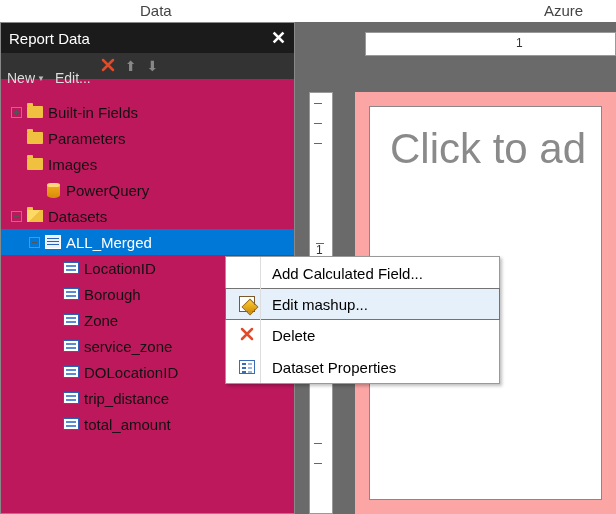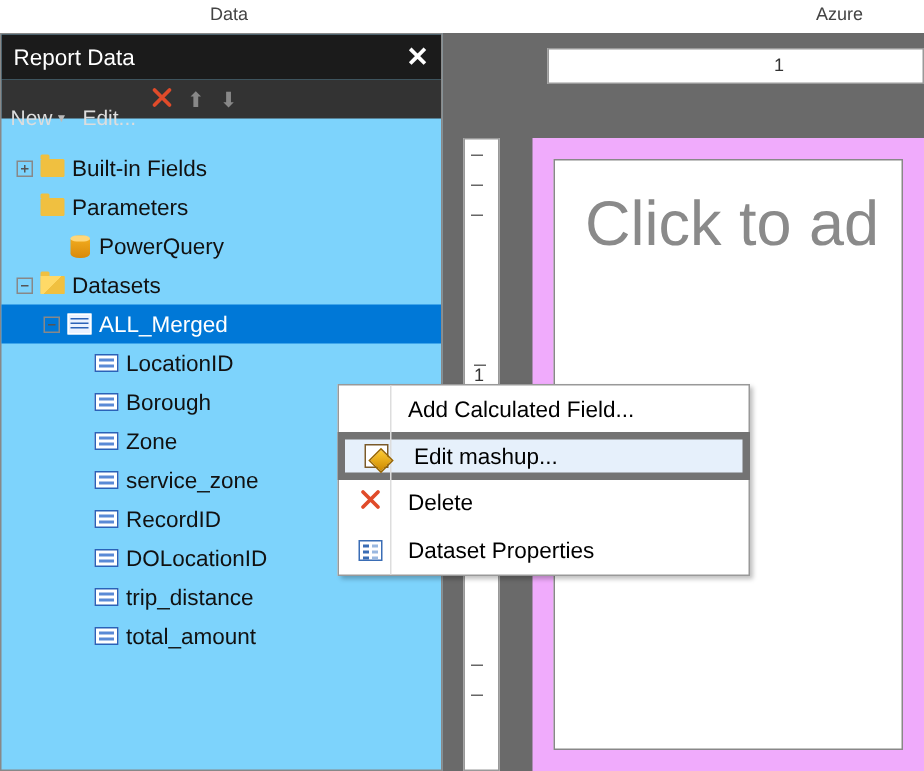--- a/index.html
+++ b/index.html
@@ -1,25 +1,25 @@
 <!DOCTYPE html>
 <html><head>
 <meta charset="utf-8">
 <style>
   * { box-sizing: border-box; margin: 0; padding: 0; font-family: "Segoe UI", sans-serif; }
   body { width: 616px; height: 514px; overflow: hidden; background: #fff; position: relative; }
 
   
-  .top-menu { position: absolute; top: 0; left: 0; right: 0; height: 22px; background: #fff; font-size: 12px; color: #444; }
+  .top-menu { position: absolute; top: 0; left: 0; right: 0; height: 22px; background: #fff; font-size: 15px; color: #444; }
   .top-menu span { position: absolute; top: 2px; }
   .top-menu .m1 { left: 140px; }
   .top-menu .m2 { left: 544px; }
 
   
-  .panel { position: absolute; left: 0; top: 22px; width: 295px; height: 492px; background: #7dd3fc; border: 1px solid #888; }
+  .panel { position: absolute; left: 0; top: 22px; width: 295px; height: 492px; background: #be185d; border: 1px solid #888; }
   .panel-title { height: 30px; background: #1b1b1b; color: #fff; display: flex; align-items: center; justify-content: space-between; padding: 0 8px; font-size: 15px; }
   .panel-title .close { font-size: 18px; font-weight: bold; cursor: pointer; }
   .panel-toolbar { height: 26px; background: #333; display: flex; align-items: center; gap: 10px; padding: 0 6px; font-size: 14px; color: #ddd; }
   .panel-toolbar .tb-item { display: flex; align-items: center; gap: 2px; margin-top: 24px; }
   .panel-toolbar .drop { font-size: 8px; color: #bbb; }
   .panel-toolbar .x-icon svg { width: 14px; height: 14px; }
   .panel-toolbar .arrow { color: #888; font-size: 14px; }
 
   
   .tree { padding: 20px 0; font-size: 15px; color: #111; }
@@ -48,28 +48,28 @@
   .field-icon::before { content:""; position:absolute; left:2px; right:2px; top:2px; height:2px; background:#5a8ad6; box-shadow: 0 4px 0 #5a8ad6; }
 
   
   .design-area { position: absolute; left: 295px; top: 22px; right: 0; bottom: 0; background: #6a6a6a; }
   .h-ruler { position: absolute; top: 10px; left: 70px; right: 0; height: 24px; background: #fff; border: 1px solid #999; font-size: 12px; color: #333; }
   .h-ruler .tick-label { position: absolute; top: 3px; left: 150px; }
   .v-ruler { position: absolute; top: 70px; left: 14px; width: 24px; bottom: 0; background: #fff; border:1px solid #999; }
   .v-ruler span { position:absolute; left:4px; width:8px; height:1px; background:#666; }
   .v-ruler .lbl { position:absolute; left:6px; font-size:12px; color:#333; transform: none; }
   .canvas-wrap { position:absolute; left:50px; top:60px; right:0; bottom:0; background:#6a6a6a; }
-  .canvas-border { position:absolute; left:10px; top:10px; right:0; bottom:0; background:#f0abfc; padding:14px; }
+  .canvas-border { position:absolute; left:10px; top:10px; right:0; bottom:0; background:#fca5a5; padding:14px; }
   .canvas { background:#fff; width:100%; height:100%; border:1px solid #888; padding: 18px 20px; }
   .placeholder-text { font-size: 42px; color:#8a8a8a; font-weight:300; white-space:nowrap; }
 
   
   .context-menu { position: absolute; left: 225px; top: 256px; width: 275px; background: #fff; border: 1px solid #999; box-shadow: 2px 2px 3px rgba(0,0,0,0.25); font-size: 15px; }
   .context-menu .cm-row { display:flex; align-items:center; height: 32px; padding: 0 24px 0 6px; gap: 10px; }
-  .context-menu .cm-row.highlight { border:5px solid #737373; background:#e6f0fb; margin:-1px;align-items:center; }
+  .context-menu .cm-row.highlight { border:1px solid #737373; background:#e6f0fb; margin:-1px;align-items:center; }
   .cm-gutter { width: 30px; display:flex; align-items:center; justify-content:center; }
   .cm-sep { position:absolute; left:34px; top:0; bottom:0; width:1px; background:#ddd; }
   .context-menu .cm-label { flex:1; }
   
   .edit-mashup-icon { width:16px; height:16px; border:1px solid #7a5a2a; background:#fff; position:relative; }
   .edit-mashup-icon::after { content:""; position:absolute; right:-2px; bottom:-2px; width:10px; height:10px; background:linear-gradient(135deg,#ffcc33,#cc8800); transform:rotate(45deg); border:1px solid #996600; }
   .delete-x svg { width:14px; height:14px; }
   .props-icon { width:16px; height:14px; border:1px solid #3a6db5; background:#fff; position:relative; }
   .props-icon::before { content:""; position:absolute; left:2px; top:2px; width:4px; height:2px; background:#3a6db5; box-shadow: 0 4px 0 #3a6db5, 0 8px 0 #3a6db5; }
   .props-icon::after { content:""; position:absolute; left:8px; top:2px; right:2px; height:2px; background:#9ab8e0; box-shadow: 0 4px 0 #9ab8e0, 0 8px 0 #9ab8e0; }
@@ -115,20 +115,28 @@
     </div>
     <div class="tree-row">
       <span class="indent i1"></span>
       <span class="expander-spacer"></span>
       <span class="icon-slot">
           <span class="folder"></span>
         </span>
       <span>Parameters</span>
     </div>
     <div class="tree-row">
+      <span class="indent i1"></span>
+      <span class="expander-spacer"></span>
+      <span class="icon-slot">
+          <span class="folder"></span>
+        </span>
+      <span>Images</span>
+    </div>
+    <div class="tree-row">
       <span class="indent i2"></span>
       <span class="expander-spacer"></span>
       <span class="icon-slot">
           <span class="db-icon"></span>
         </span>
       <span>PowerQuery</span>
     </div>
     <div class="tree-row">
       <span class="indent i1"></span>
       <span class="expander minus"></span>
@@ -169,28 +177,20 @@
         </span>
         <span>Zone</span>
       </div>
     <div class="tree-row">
         <span class="indent i3"></span>
         <span class="expander-spacer"></span>
         <span class="icon-slot">
           <span class="field-icon"></span>
         </span>
         <span>service_zone</span>
-      </div>
-    <div class="tree-row">
-        <span class="indent i3"></span>
-        <span class="expander-spacer"></span>
-        <span class="icon-slot">
-          <span class="field-icon"></span>
-        </span>
-        <span>RecordID</span>
       </div>
     <div class="tree-row">
         <span class="indent i3"></span>
         <span class="expander-spacer"></span>
         <span class="icon-slot">
           <span class="field-icon"></span>
         </span>
         <span>DOLocationID</span>
       </div>
     <div class="tree-row">

